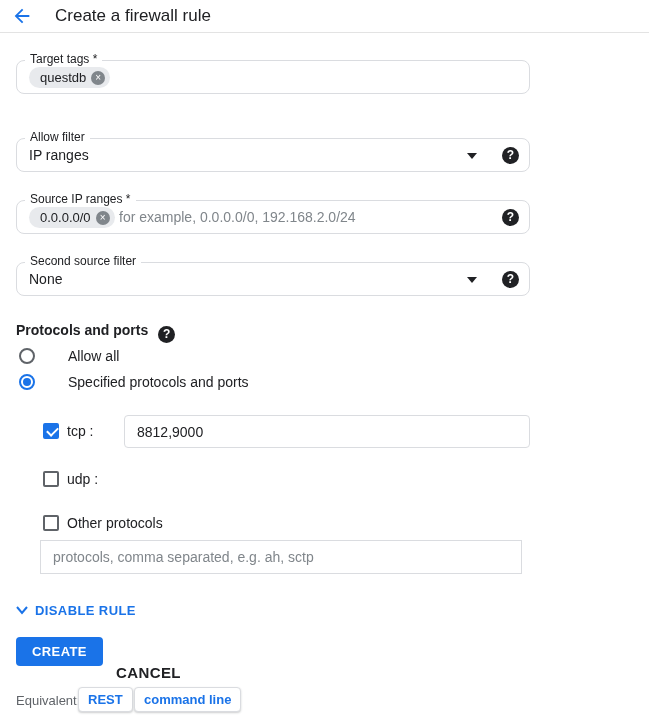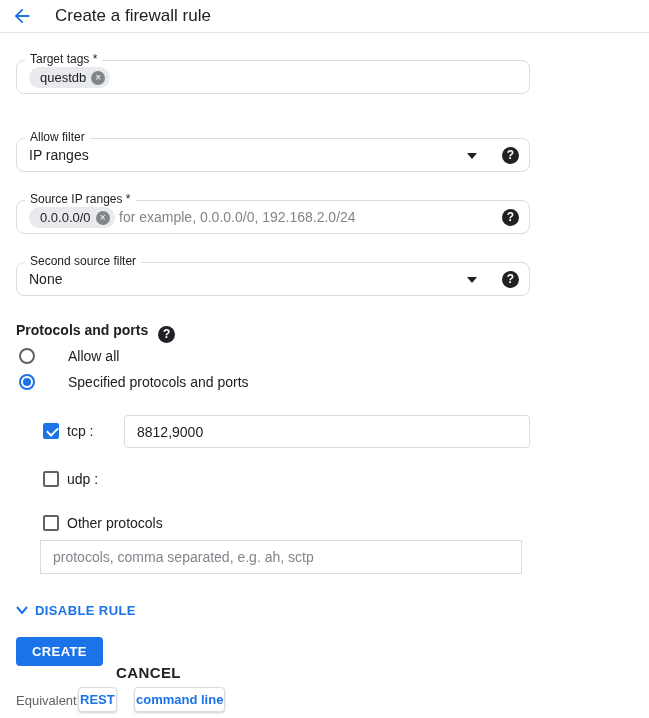--- a/index.html
+++ b/index.html
@@ -52,21 +52,21 @@
   
   .disable-rule { position:absolute; left:15px; top:603px; display:flex; cursor:pointer; color:#1a73e8; }
   .disable-label { font-size:13px; font-weight:700; letter-spacing:0.4px; margin-left:6px; }
 
   
   .create-btn { position:absolute; left:16px; top:637px; height:29px; padding:0 16px; background:#1a73e8; color:#fff; border:none; border-radius:4px; font-family:"Liberation Sans","DejaVu Sans",sans-serif; font-size:13px; font-weight:700; letter-spacing:0.4px; cursor:pointer; }
   .cancel-btn { position:absolute; left:108px; top:637px; height:29px; padding:0 8px; background:transparent; color:#202124; border:none; font-family:"Liberation Sans","DejaVu Sans",sans-serif; font-size:15px; font-weight:700; letter-spacing:0.4px; cursor:pointer;margin-top:21px; }
 
   
   .equiv-label { position:absolute; left:16px; top:693px; font-size:13px; color:#5f6368; }
-  .equiv-btn { position:absolute; top:687px; height:25px; padding:0 1px; background:#fff; border:1px solid #dadce0; border-radius:4px; box-shadow:0 1px 2px rgba(60,64,67,0.25); color:#1a73e8; font-family:"Liberation Sans","DejaVu Sans",sans-serif; font-size:13px; font-weight:700; cursor:pointer; }
+  .equiv-btn { position:absolute; top:687px; height:25px; padding:0 9px; background:#fff; border:1px solid #dadce0; border-radius:4px; box-shadow:0 1px 2px rgba(60,64,67,0.25); color:#1a73e8; font-family:"Liberation Sans","DejaVu Sans",sans-serif; font-size:13px; font-weight:700; cursor:pointer; }
   .equiv-rest { left:78px; }
   .equiv-cmd { left:134px; }
 </style>
 </head>
 <body>
 
 <div class="app">
 
   <div class="hdr">
     <span class="back-btn">

